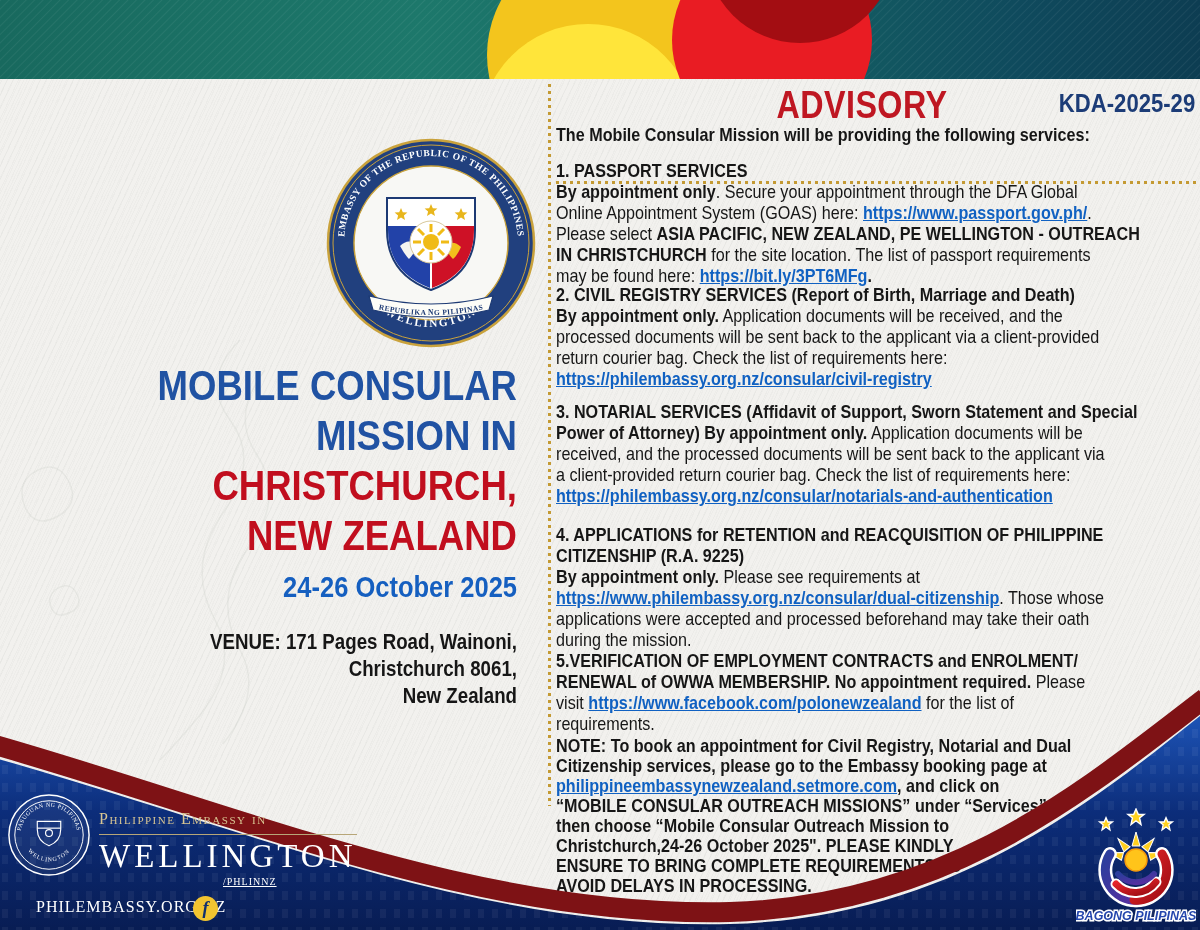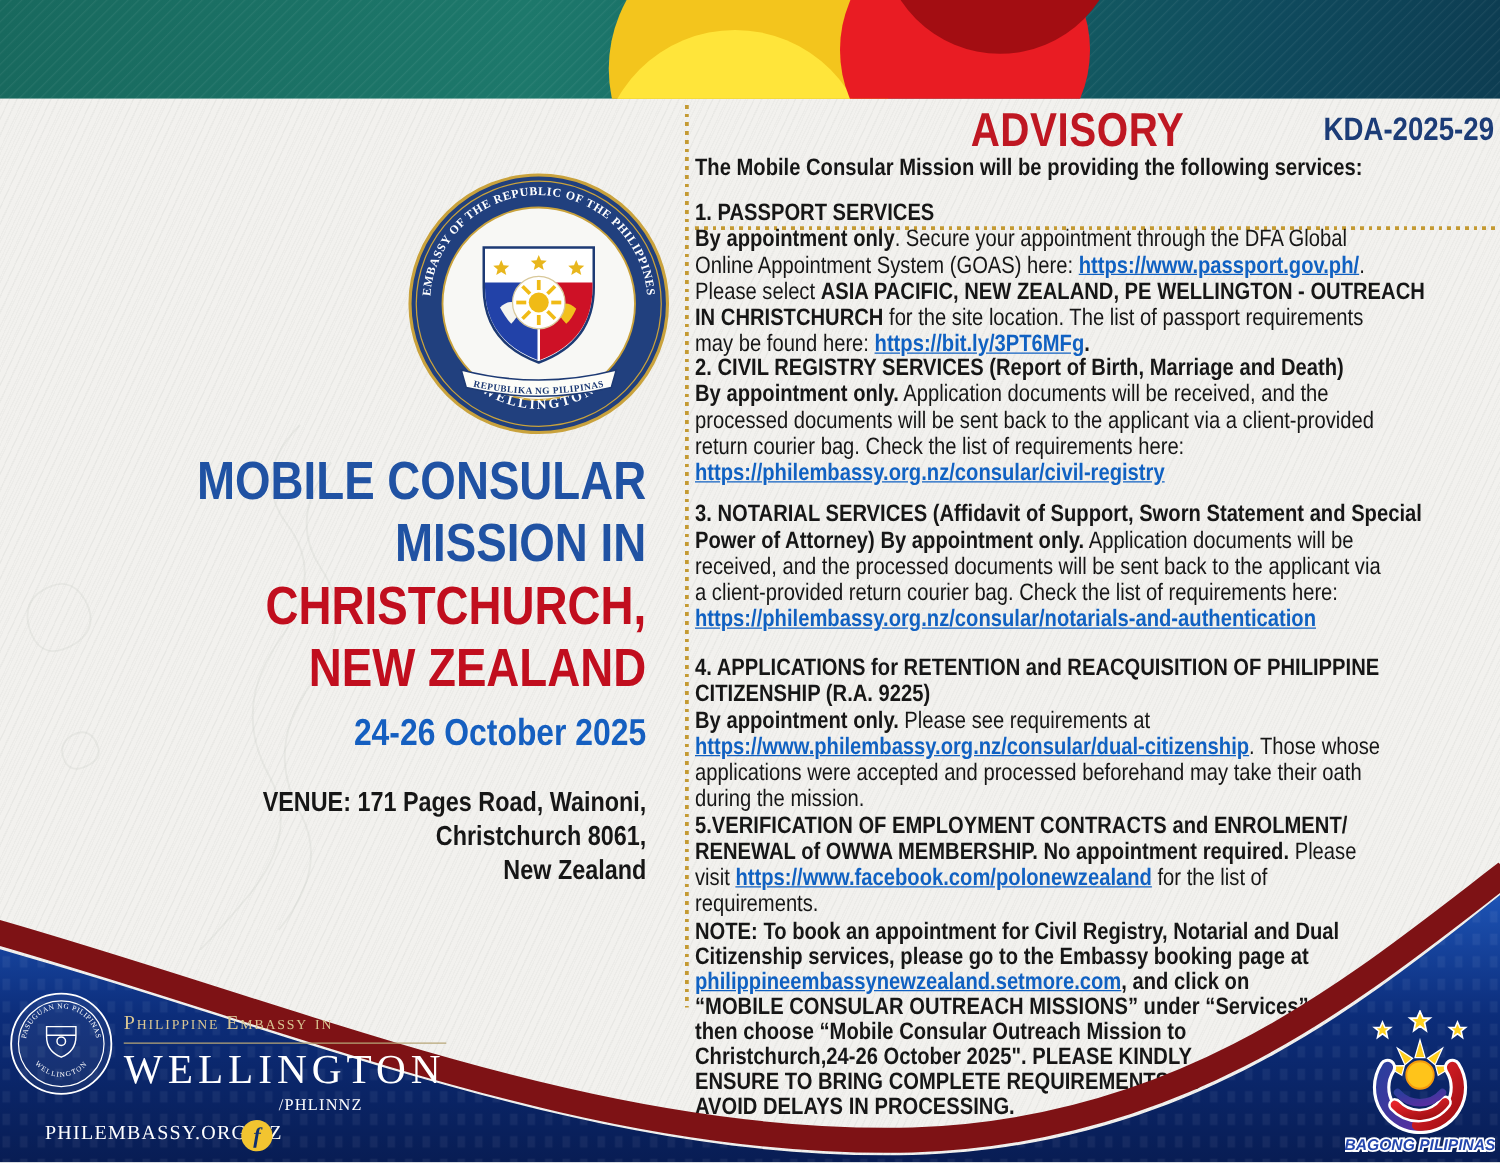--- a/index.html
+++ b/index.html
@@ -53,22 +53,22 @@
   .emb-small{left:99px;top:810px;font-family:"Liberation Serif",serif;font-size:16px;
     letter-spacing:1.5px;color:#d9c693;font-variant:small-caps;}
   .emb-rule{left:99px;top:834px;width:258px;height:1px;background:#b7a678;z-index:4;position:absolute;}
   .emb-big{left:99px;top:838px;font-family:"Liberation Serif",serif;font-size:33px;
     letter-spacing:4px;color:#ffffff;}
   .site{left:36px;top:898px;font-family:"Liberation Serif",serif;font-size:16px;
     letter-spacing:1px;color:#ffffff;}
   .fb{left:193px;top:896px;width:25px;height:25px;border-radius:50%;background:#f2c430;
     z-index:4;text-align:center;font-family:"Liberation Serif",serif;font-weight:700;
     font-size:18px;color:#11306e;line-height:25px;font-style:italic;}
-  .fbhandle{left:223px;top:876px;font-family:"Liberation Serif",serif;font-size:13px;
-    letter-spacing:1px;color:#ffffff;}
+  .fbhandle{left:223px;top:876px;font-family:"Liberation Serif",serif;font-size:10px;
+    letter-spacing:1px;color:#ffffff;text-decoration:underline;}
   .bagong{left:1076px;top:808px;width:120px;height:118px;z-index:5;}
 </style>
 </head>
 <body>
 
 <div class="poster">
 
   <svg class="layer topband" viewBox="0 0 1200 79" preserveAspectRatio="none">
     <defs>
       <linearGradient id="tealg" x1="0" y1="0" x2="1" y2="0">

